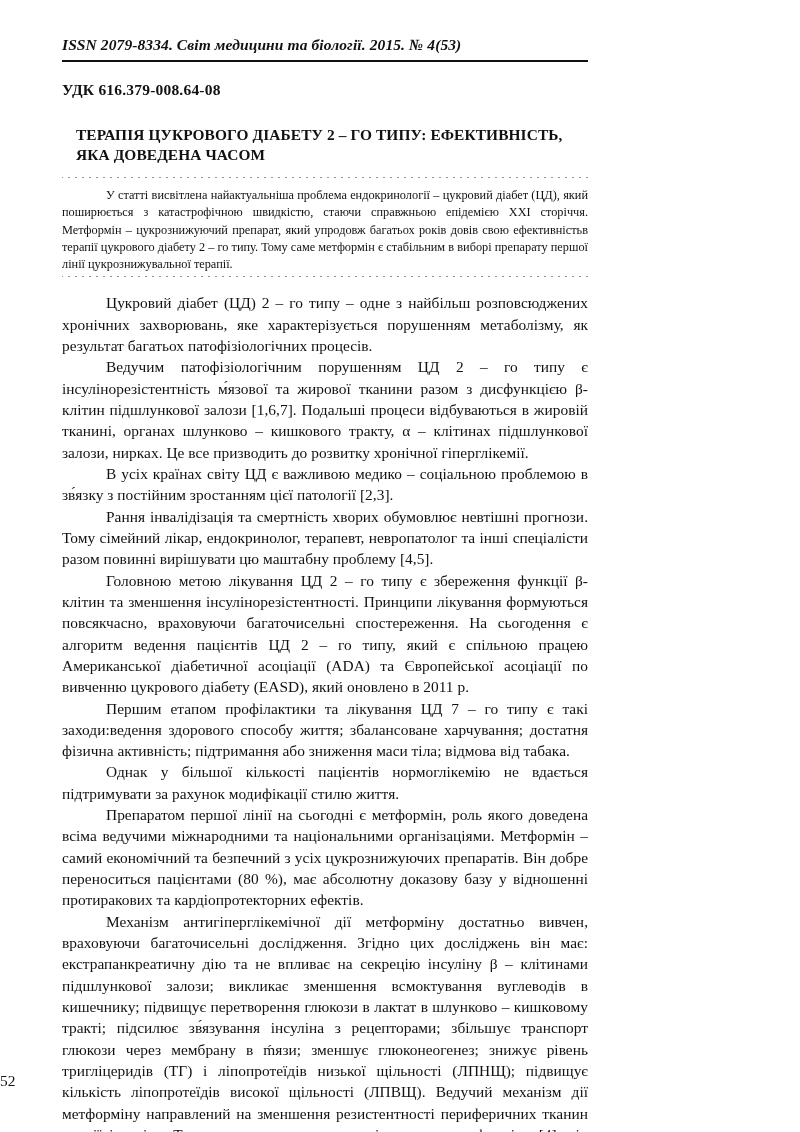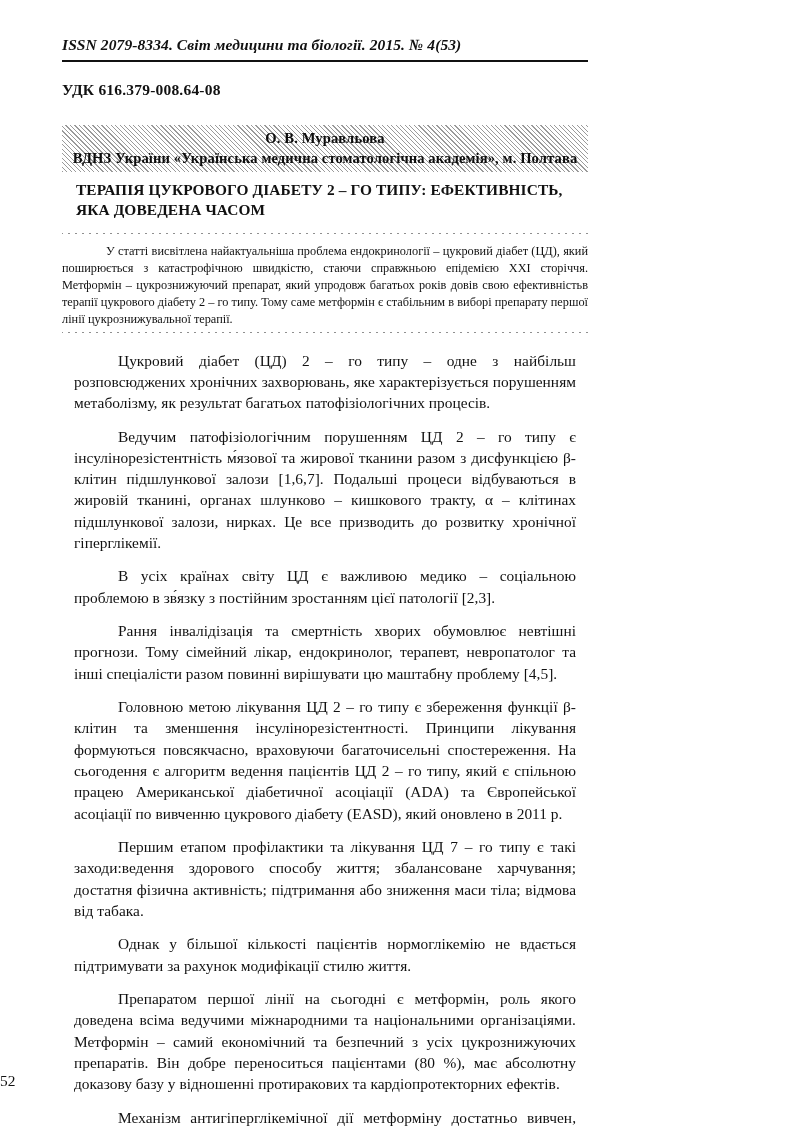--- a/index.html
+++ b/index.html
@@ -102,21 +102,21 @@
   .abstract p.kw {
     margin-top: 1px;
   }
   .abstract b { font-weight: bold; }
 
   
   .body {
     margin-top: 10px;
   }
   .body p {
-    margin: 12px;
+    margin: 0;
     font-size: 15.4px;
     line-height: 1.385;
     text-align: justify;
     text-indent: 44px;
     letter-spacing: 0.02px;
   }
   .body p b { font-weight: bold; }
 
   
   .folio {
@@ -131,24 +131,20 @@
 </head>
 <body>
 
 <div class="page">
 
   <div class="runhead">ISSN 2079-8334. Світ медицини та біології. 2015. № 4(53)</div>
   <div class="runhead-rule"></div>
 
   <div class="udc">УДК 616.379-008.64-08</div>
 
-  <div class="authorblock">
-    <div class="line">О. В. Муравльова</div>
-    <div class="line">ВДНЗ України «Українська медична стоматологічна академія», м. Полтава</div>
-  </div>
 
   <div class="title">ТЕРАПІЯ ЦУКРОВОГО ДІАБЕТУ 2 – ГО ТИПУ: ЕФЕКТИВНІСТЬ, ЯКА ДОВЕДЕНА ЧАСОМ</div>
 
   <div class="zigzag"></div>
   <div class="abstract">
     <p>У статті висвітлена найактуальніша проблема ендокринології – цукровий діабет (ЦД), який поширюється з катастрофічною швидкістю, стаючи справжньою епідемією ХХІ сторіччя. Метформін – цукрознижуючий препарат, який упродовж багатьох років довів свою ефективністьв терапії цукрового діабету 2 – го типу. Тому саме метформін є стабільним в виборі препарату першої лінії цукрознижувальної терапії.</p>
   </div>
   <div class="zigzag"></div>
 
   <div class="body">

